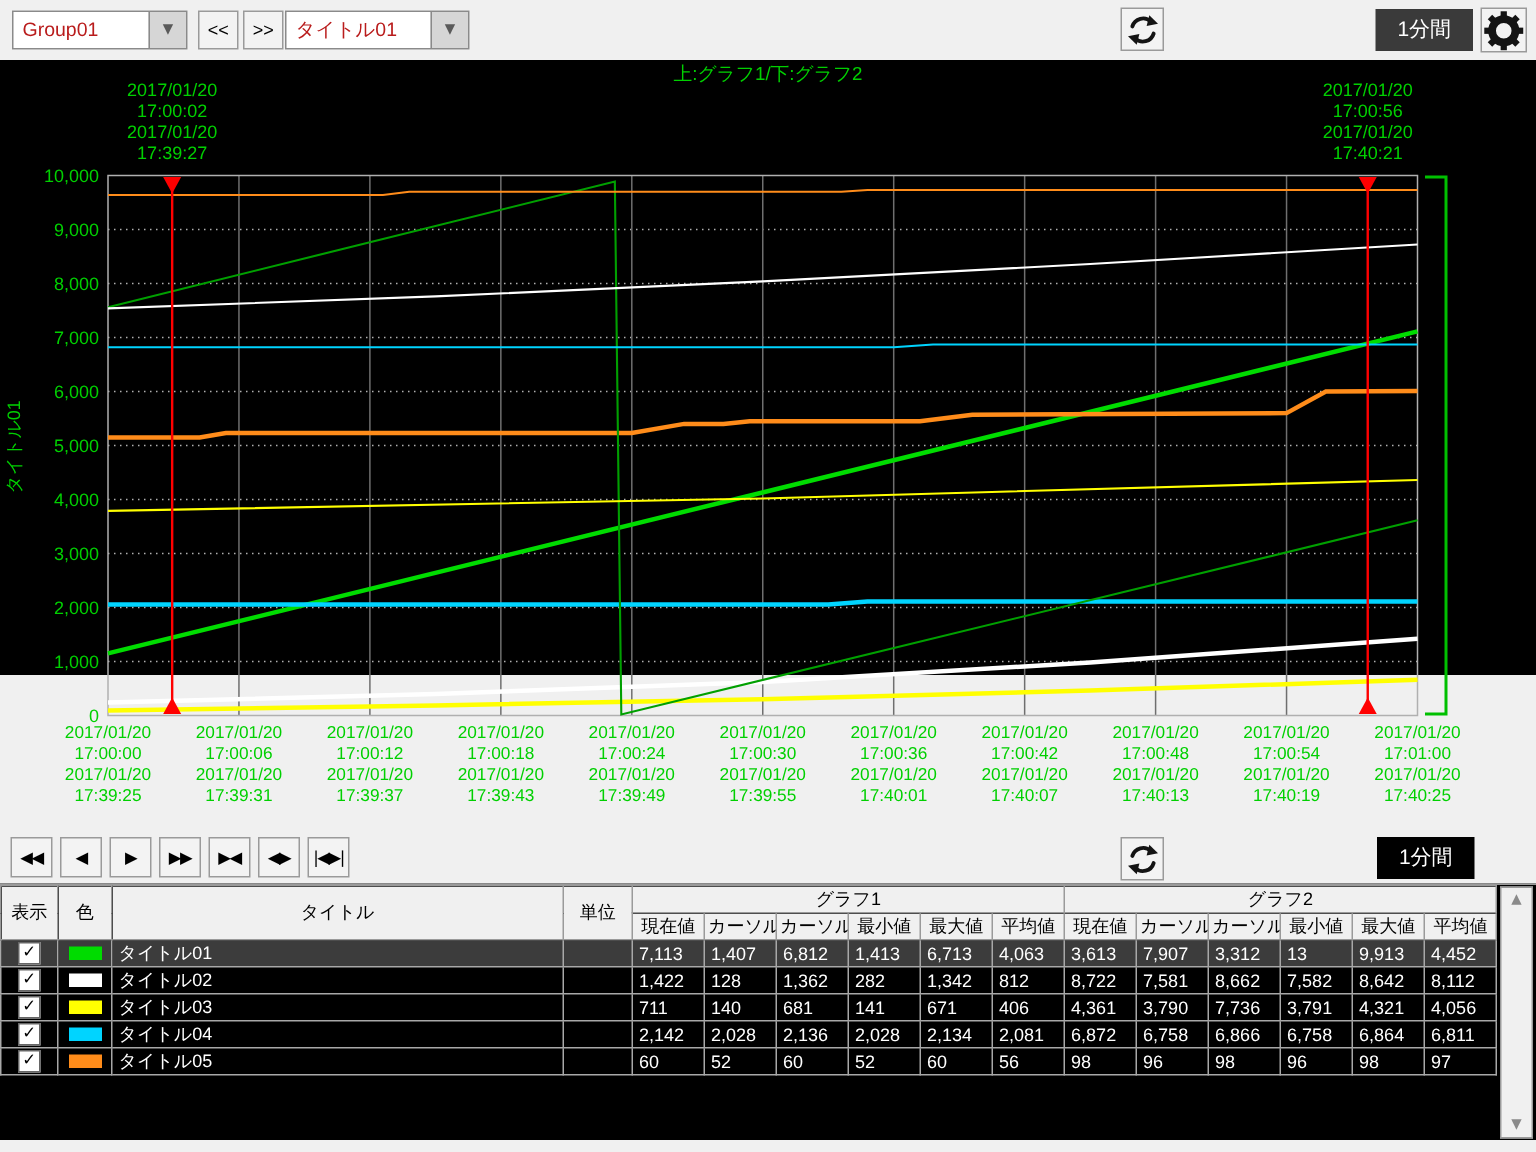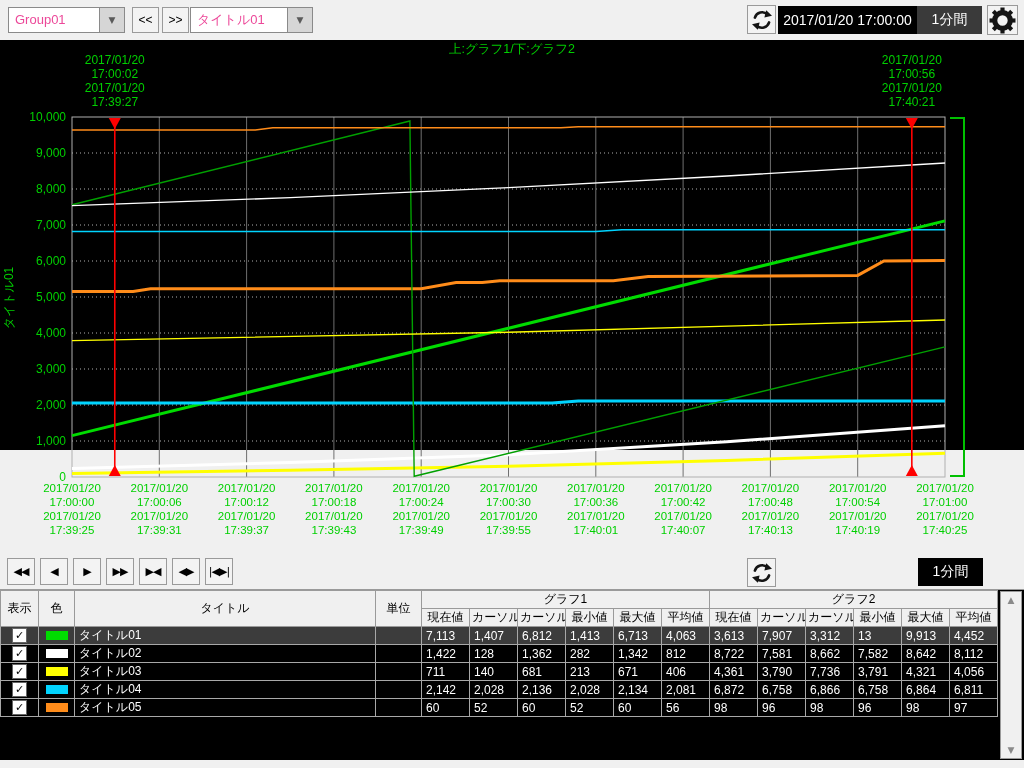--- a/index.html
+++ b/index.html
@@ -5,21 +5,21 @@
   html,body{margin:0;padding:0;}
   body{
     width:1024px;height:768px;position:relative;overflow:hidden;
     background:#f0f0f0;font-family:"Liberation Sans",sans-serif;
     -webkit-font-smoothing:antialiased;
   }
   
   .top-toolbar{position:absolute;top:0;left:0;width:1024px;height:40px;background:#f0f0f0;}
   .bottom-toolbar{position:absolute;top:555px;left:0;width:1024px;height:34px;background:#f0f0f0;}
   .combo{position:absolute;height:26px;background:#fff;border:1px solid #8a8a8a;display:flex;box-sizing:border-box;}
-  .combo .val{flex:1;font-size:13px;line-height:24px;padding-left:6px;color:#ec4899;white-space:nowrap;overflow:hidden;}
+  .combo .val{flex:1;font-size:13px;line-height:24px;padding-left:6px;color:#b91c1c;white-space:nowrap;overflow:hidden;}
   .combo .arrow-btn{width:24px;background:#d6d6d6;border-left:1px solid #8a8a8a;display:flex;align-items:center;justify-content:center;color:#5a5a5a;font-size:9px;font-family:"DejaVu Sans",sans-serif;}
   #group-combo{left:8px;top:7px;width:117px;}
   #title-combo{left:190px;top:7px;width:123px;}
   .nav-btn{position:absolute;top:7px;width:27px;height:26px;background:#f3f3f3;border:1px solid #9a9a9a;font-size:12px;color:#000;padding:0;font-family:"Liberation Sans",sans-serif;}
   #prev-btn{left:132px;} #next-btn{left:162px;}
   .icon-btn{position:absolute;width:29px;height:29px;background:#f3f3f3;border:1px solid #9a9a9a;display:flex;align-items:center;justify-content:center;padding:0;}
   #refresh-top{left:747px;top:5px;}
   #gear-btn{left:987px;top:5px;width:31px;height:30px;}
   #refresh-bottom{left:747px;top:3px;}
   .black-box{position:absolute;height:28px;background:#000;color:#fff;font-size:14px;display:flex;align-items:center;justify-content:center;white-space:nowrap;}
@@ -65,21 +65,20 @@
   <button class="icon-btn" id="refresh-top">
     <svg width="22" height="22" viewBox="0 0 22 22">
       <g stroke="#141414" stroke-width="2.6" fill="none" stroke-linecap="round">
         <path d="M3.9,8.6 A7.5,7.5 0 0 1 16.3,5.4"></path>
         <path d="M18.1,13.4 A7.5,7.5 0 0 1 5.7,16.6"></path>
       </g>
       <polygon points="15.2,1.2 21.0,6.8 13.4,8.4" fill="#141414"></polygon>
       <polygon points="6.8,20.8 1.0,15.2 8.6,13.6" fill="#141414"></polygon>
     </svg>
   </button>
-  <div class="black-box" id="datetime-top">2017/01/20 17:00:00</div>
   <div class="black-box" id="interval-top">1分間</div>
   <button class="icon-btn" id="gear-btn">
     <svg width="27" height="27" viewBox="0 0 26 26">
       <g fill="#141414">
         <rect x="11" y="0.5" width="4" height="4.8" transform="rotate(0 13 13)"></rect>
         <rect x="11" y="0.5" width="4" height="4.8" transform="rotate(45 13 13)"></rect>
         <rect x="11" y="0.5" width="4" height="4.8" transform="rotate(90 13 13)"></rect>
         <rect x="11" y="0.5" width="4" height="4.8" transform="rotate(135 13 13)"></rect>
         <rect x="11" y="0.5" width="4" height="4.8" transform="rotate(180 13 13)"></rect>
         <rect x="11" y="0.5" width="4" height="4.8" transform="rotate(225 13 13)"></rect>
@@ -314,21 +313,21 @@
             <div class="cb">✓</div>
           </td>
           <td class="c">
             <div class="swatch" style="background: rgb(255, 255, 0);"></div>
           </td>
           <td>タイトル03</td>
           <td></td>
           <td class="num">711</td>
           <td class="num">140</td>
           <td class="num">681</td>
-          <td class="num">213</td>
+          <td class="num">141</td>
           <td class="num">671</td>
           <td class="num">406</td>
           <td class="num">4,361</td>
           <td class="num">3,790</td>
           <td class="num">7,736</td>
           <td class="num">3,791</td>
           <td class="num">4,321</td>
           <td class="num">4,056</td>
         </tr>
         <tr>

